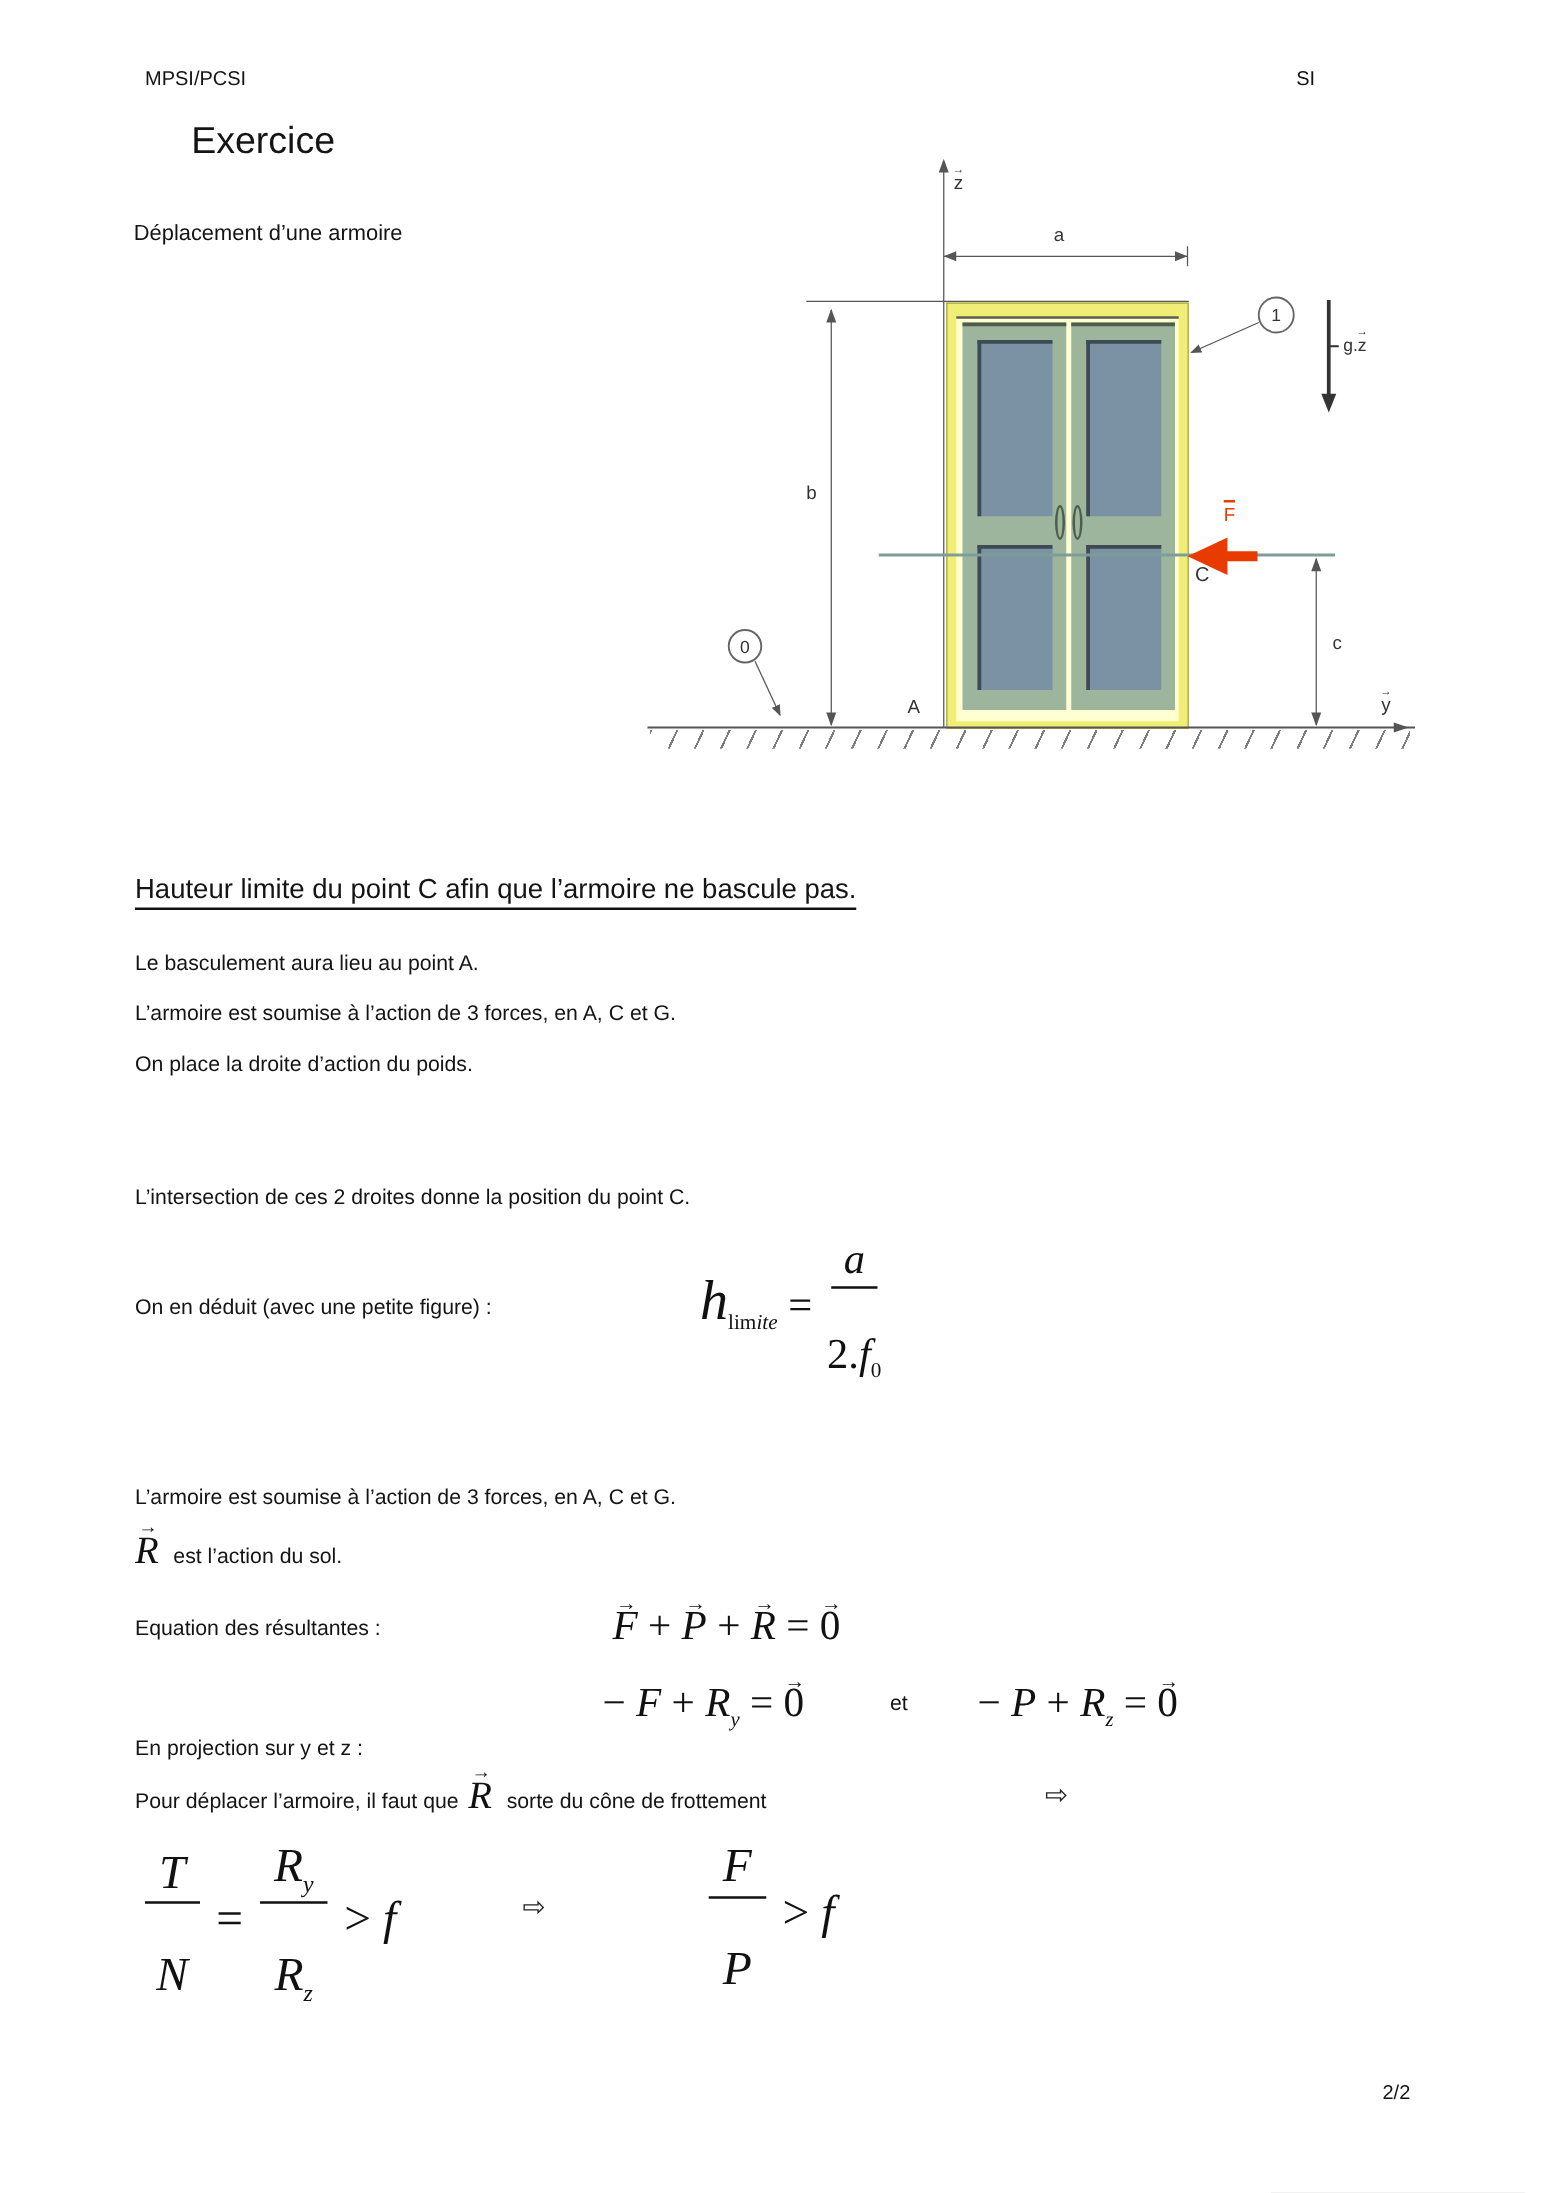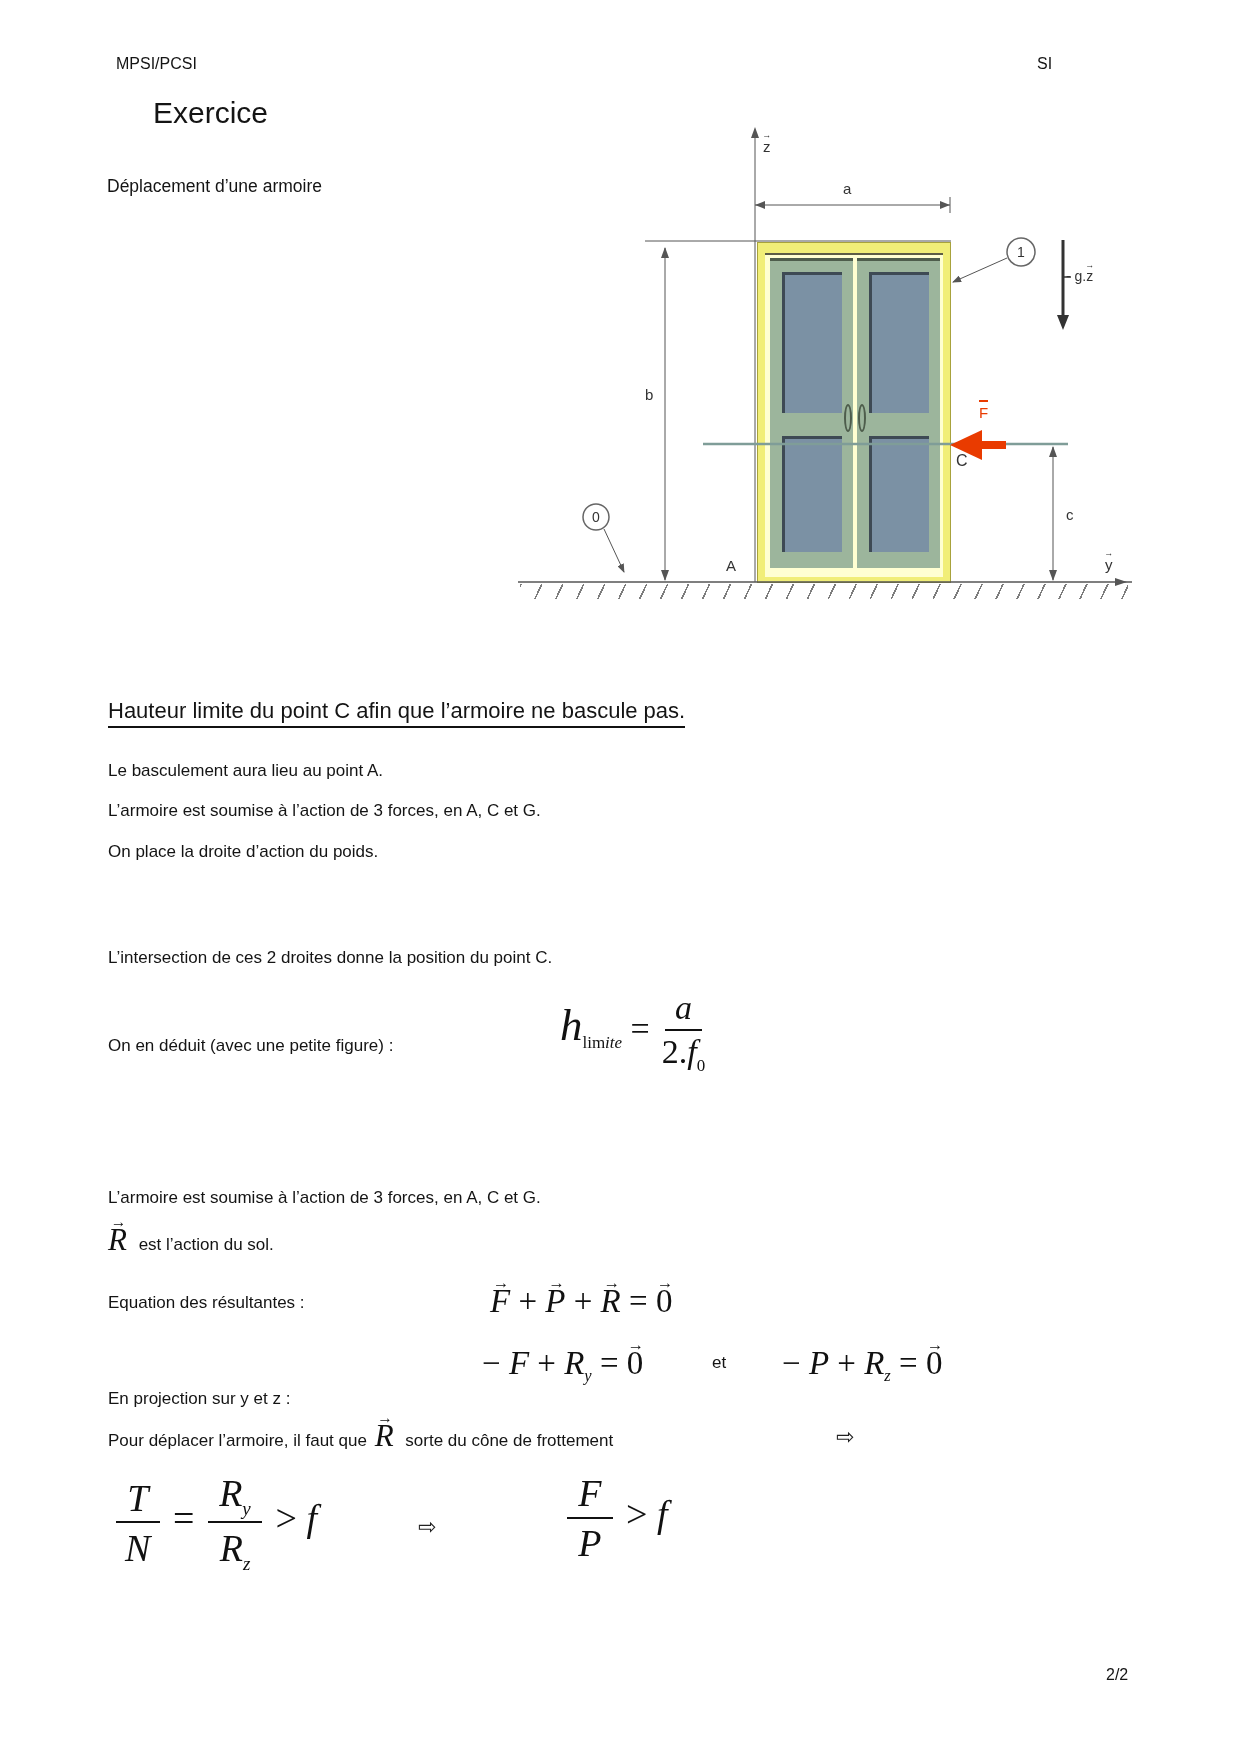--- a/index.html
+++ b/index.html
@@ -31,21 +31,21 @@
   .tk-r{font-style:normal;}
   .tk-si{font-style:italic;font-size:0.5em;vertical-align:-0.45em;}
   .tk-sr{font-style:normal;font-size:0.5em;vertical-align:-0.45em;}
   .tk-big{font-size:1.32em;}
   .vec{position:relative;display:inline-block;font-style:italic;}
   .vec.up{font-style:normal;}
   .vec .vm{position:absolute;top:-0.58em;left:55%;transform:translateX(-50%);
            font-size:0.5em;font-style:normal;}
   .frac{display:inline-flex;flex-direction:column;align-items:center;vertical-align:middle;margin:0 0.1em;}
   .frac .num{display:block;border-bottom:2px solid #111;padding:0 0.3em 0.05em;text-align:center;}
-  .frac .den{display:block;padding-top:0.06em;text-align:center;}
+  .frac .den{display:block;padding-top:0.06em;text-align:center;margin-top:32px;}
   .inline-eq{font-family:"Liberation Serif","DejaVu Serif",serif;font-size:31px;margin:0 7px 0 3px;}
   .imp{position:absolute;font-family:"DejaVu Sans",sans-serif;font-size:22px;color:#222;}
   .lbl{position:absolute;font-size:17px;}
 </style>
 </head>
 <body>
 
 <div class="page">
 
   <span class="abs hdr" style="left:116px;top:55px;">MPSI/PCSI</span>

